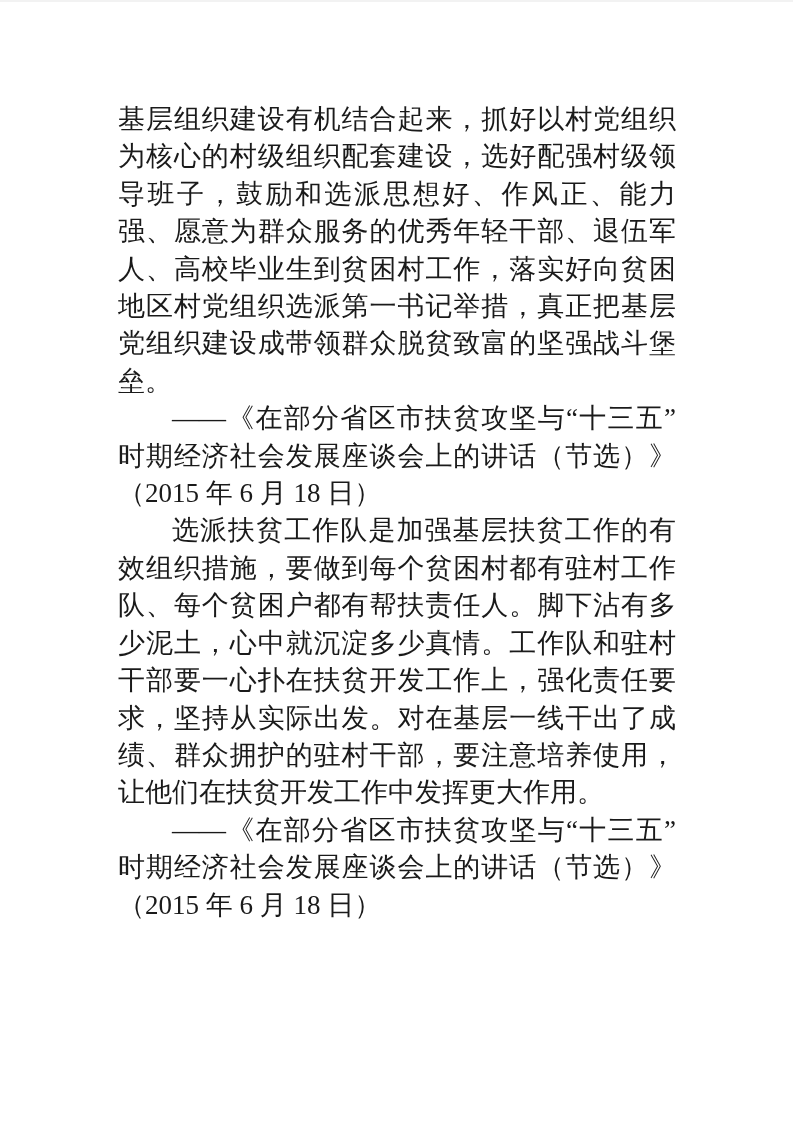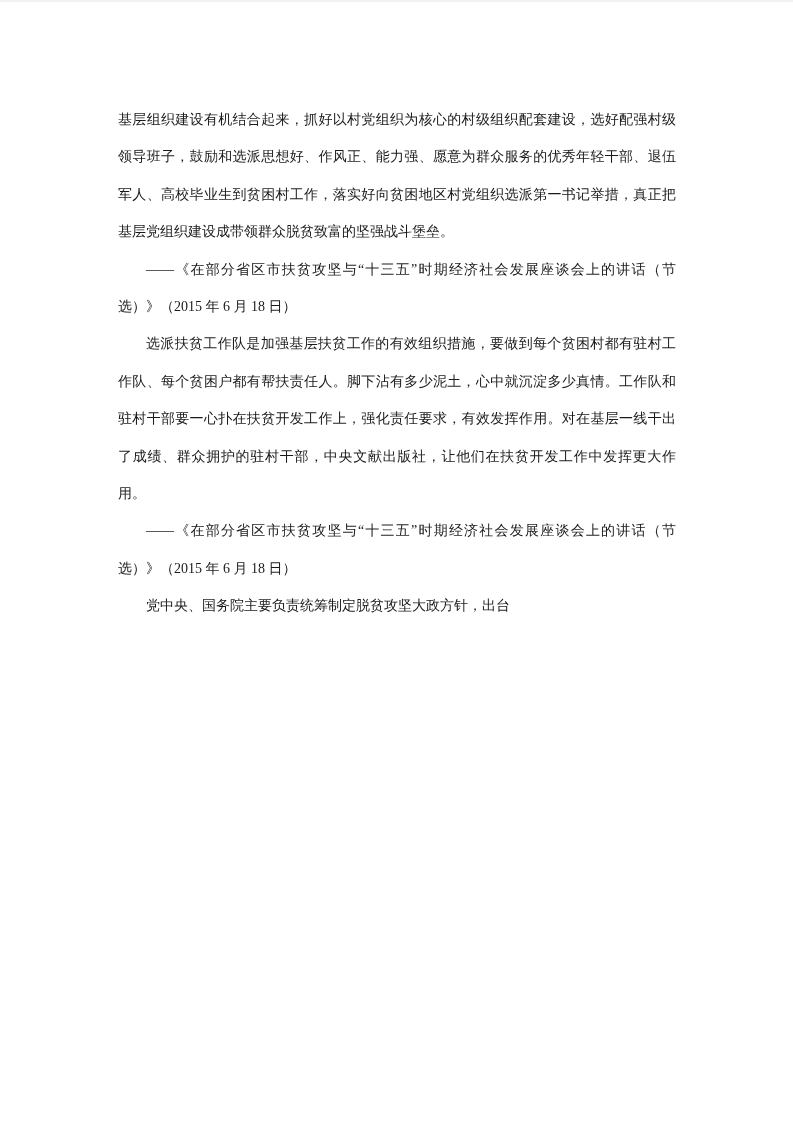--- a/index.html
+++ b/index.html
@@ -20,21 +20,21 @@
     width: 793px;
     height: 1120px;
     background: #ffffff;
   }
   .text-block {
     position: absolute;
     left: 118px;
     top: 99px;
     width: 558px;
     color: #1a1a1a;
-    font-size: 14px;
+    font-size: 27px;
     line-height: 37.4px;
     text-align: justify;
     text-justify: inter-ideograph;
     word-break: break-all;
   }
   .text-block p {
     margin: 0;
     padding: 0;
     text-indent: 2em;
   }
@@ -44,17 +44,16 @@
   .text-block p.citation {
   }
 </style>
 </head>
 <body>
 
 <div class="page">
   <div class="text-block">
     <p class="body continued">基层组织建设有机结合起来，抓好以村党组织为核心的村级组织配套建设，选好配强村级领导班子，鼓励和选派思想好、作风正、能力强、愿意为群众服务的优秀年轻干部、退伍军人、高校毕业生到贫困村工作，落实好向贫困地区村党组织选派第一书记举措，真正把基层党组织建设成带领群众脱贫致富的坚强战斗堡垒。</p>
     <p class="citation">——《在部分省区市扶贫攻坚与“十三五”时期经济社会发展座谈会上的讲话（节选）》（2015 年 6 月 18 日）</p>
-    <p class="body">选派扶贫工作队是加强基层扶贫工作的有效组织措施，要做到每个贫困村都有驻村工作队、每个贫困户都有帮扶责任人。脚下沾有多少泥土，心中就沉淀多少真情。工作队和驻村干部要一心扑在扶贫开发工作上，强化责任要求，有效发挥作用。对在基层一线干出了成绩、群众拥护的驻村干部，中央文献出版社，让他们在扶贫开发工作中发挥更大作用。</p>
+    <p class="body">选派扶贫工作队是加强基层扶贫工作的有效组织措施，要做到每个贫困村都有驻村工作队、每个贫困户都有帮扶责任人。脚下沾有多少泥土，心中就沉淀多少真情。工作队和驻村干部要一心扑在扶贫开发工作上，强化责任要求，坚持从实际出发。对在基层一线干出了成绩、群众拥护的驻村干部，要注意培养使用，让他们在扶贫开发工作中发挥更大作用。</p>
     <p class="citation">——《在部分省区市扶贫攻坚与“十三五”时期经济社会发展座谈会上的讲话（节选）》（2015 年 6 月 18 日）</p>
-    <p class="body">党中央、国务院主要负责统筹制定脱贫攻坚大政方针，出台</p>
   </div>
 </div>
 
 </body></html>

